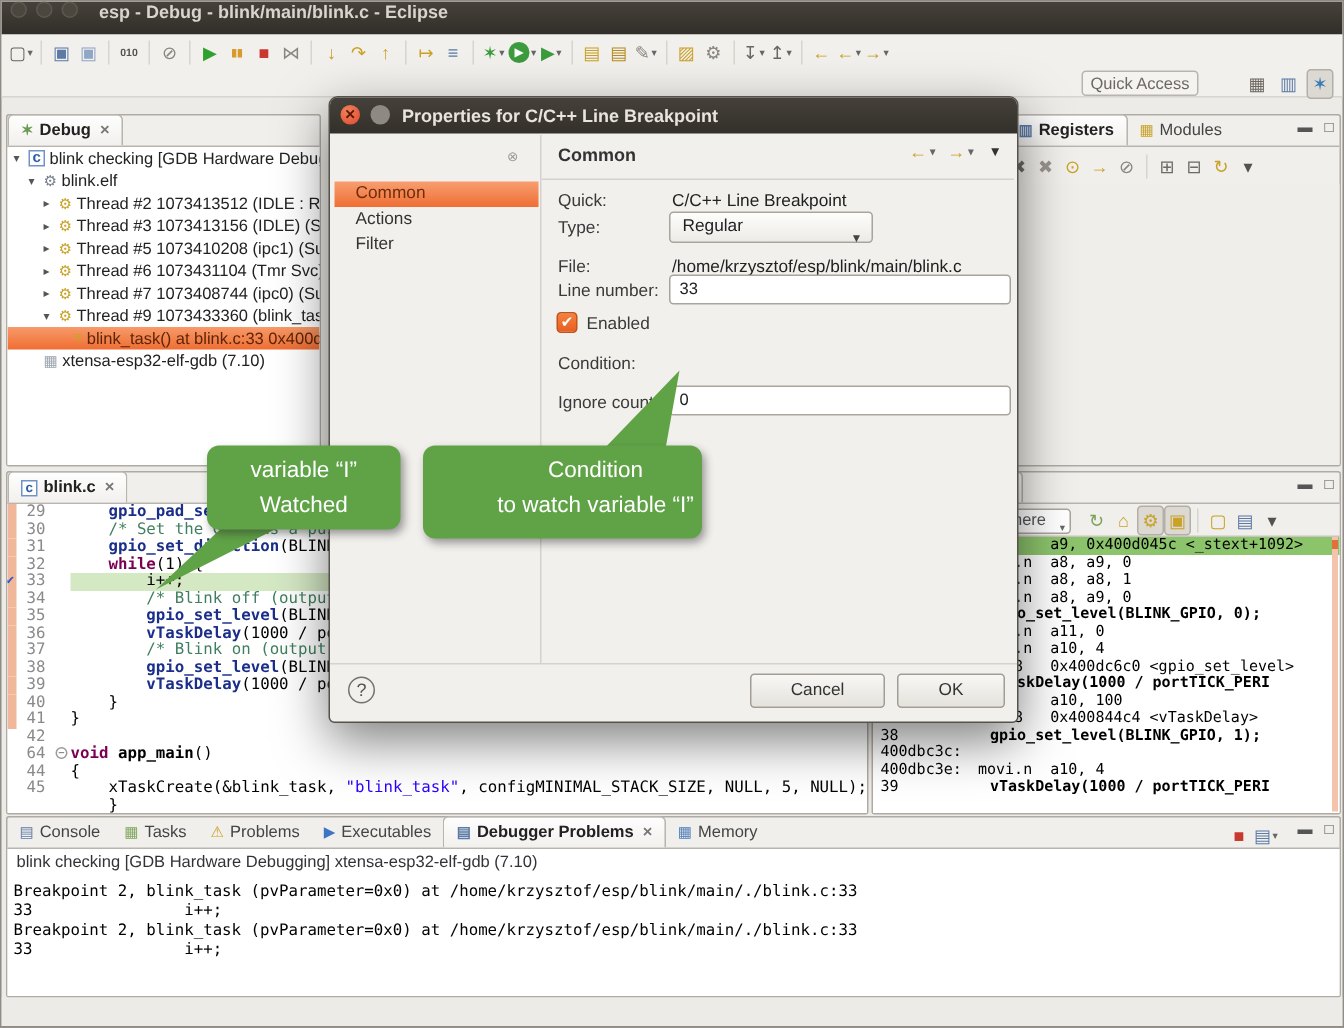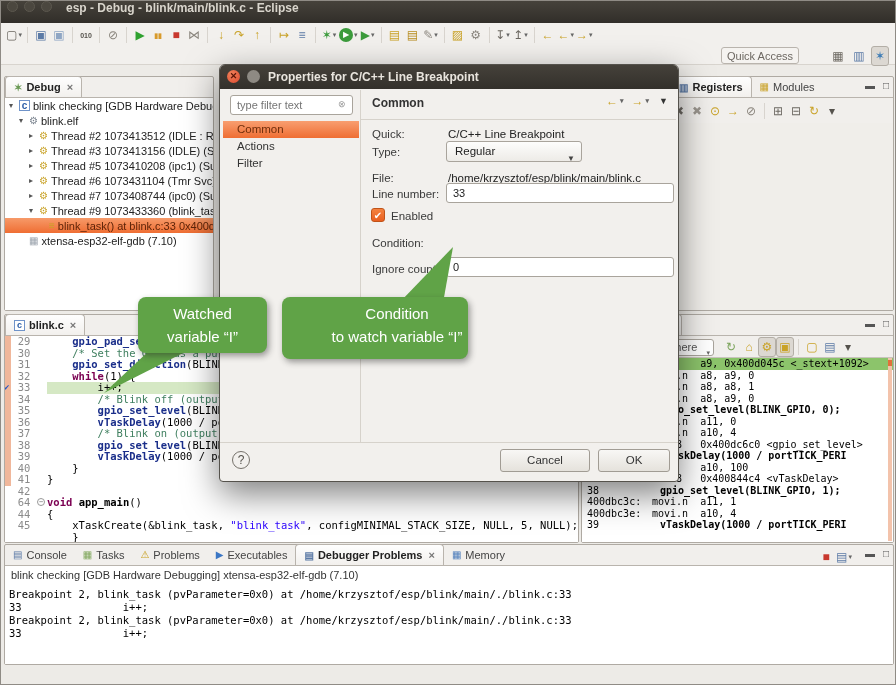--- a/index.html
+++ b/index.html
@@ -561,21 +561,21 @@
         <div class="drow"><span class="dpre">400dbc21:</span><span class="dbody">addi.n  a8, a8, 1</span></div>
         <div class="drow"><span class="dpre">400dbc23:</span><span class="dbody">s32i.n  a8, a9, 0</span></div>
         <div class="drow"><span class="dpre">35</span><span class="dbody srcb">gpio_set_level(BLINK_GPIO, 0);</span></div>
         <div class="drow"><span class="dpre">400dbc25:</span><span class="dbody">movi.n  a11, 0</span></div>
         <div class="drow"><span class="dpre">400dbc27:</span><span class="dbody">movi.n  a10, 4</span></div>
         <div class="drow"><span class="dpre">400dbc29:</span><span class="dbody">call8   0x400dc6c0 &lt;gpio_set_level&gt;</span></div>
         <div class="drow"><span class="dpre">36</span><span class="dbody srcb">vTaskDelay(1000 / portTICK_PERI</span></div>
         <div class="drow"><span class="dpre">400dbc2c:</span><span class="dbody">movi    a10, 100</span></div>
         <div class="drow"><span class="dpre">400dbc2f:</span><span class="dbody">call8   0x400844c4 &lt;vTaskDelay&gt;</span></div>
         <div class="drow"><span class="dpre">38</span><span class="dbody srcb">gpio_set_level(BLINK_GPIO, 1);</span></div>
-        <div class="drow"><span class="dpre">400dbc3c:</span><span class="dbody">movi.n  a11, 1</span></div>
+        <div class="drow"><span class="dpre">400dbc3c:</span></div>
         <div class="drow"><span class="dpre">400dbc3e:</span><span class="dbody">movi.n  a10, 4</span></div>
         <div class="drow"><span class="dpre">39</span><span class="dbody srcb">vTaskDelay(1000 / portTICK_PERI</span></div>
       </div>
     <div class="dstrip">
         <span class="tick"></span>
       </div>
   </div>
 
   <div class="view" style="left:3px;top:543px;width:890px;height:121px;">
     <div class="tabbar">
@@ -631,21 +631,20 @@
   </div>
 
   <div class="bstrip"></div>
 
   <div class="dlg">
     <div class="dlg-title">
       <span class="dlg-close">✕</span>
       <span class="dlg-min"></span>
       <span class="dlg-titletext">Properties for C/C++ Line Breakpoint</span>
     </div>
-    <input class="filter" placeholder="type filter text" style="">
     <span class="filter-x">⊗</span>
     <div class="dnav">
       <div class="dnav-item selected">Common</div>
       <div class="dnav-item">Actions</div>
       <div class="dnav-item">Filter</div>
     </div>
     <div class="dsepv"></div>
     <div class="dhead">Common</div>
     <div class="dheadarr">
       <span>←</span>
@@ -684,21 +683,21 @@
     <div class="dbtn" style="left:280px;width:90px">Cancel</div>
     <div class="dbtn" style="left:378px;width:72px">OK</div>
   </div>
 
   <svg class="tails" width="896" height="685">
     <polygon points="150,348 190,348 103,392" fill="#60A347"></polygon>
     <polygon points="398,302 442,302 452,246" fill="#60A347"></polygon>
   </svg>
 
   <div class="callout" style="left:137px;top:296px;width:129px;height:56px;">
+    <div>variable “I”</div>
     <div>Watched</div>
-    <div>variable “I”</div>
   </div>
   <div class="callout" style="left:281px;top:296px;width:186px;height:62px;padding-left:44px;">
     <div>Condition</div>
     <div>to watch variable “I”</div>
   </div>
 
 </div>
 
 </body></html>

